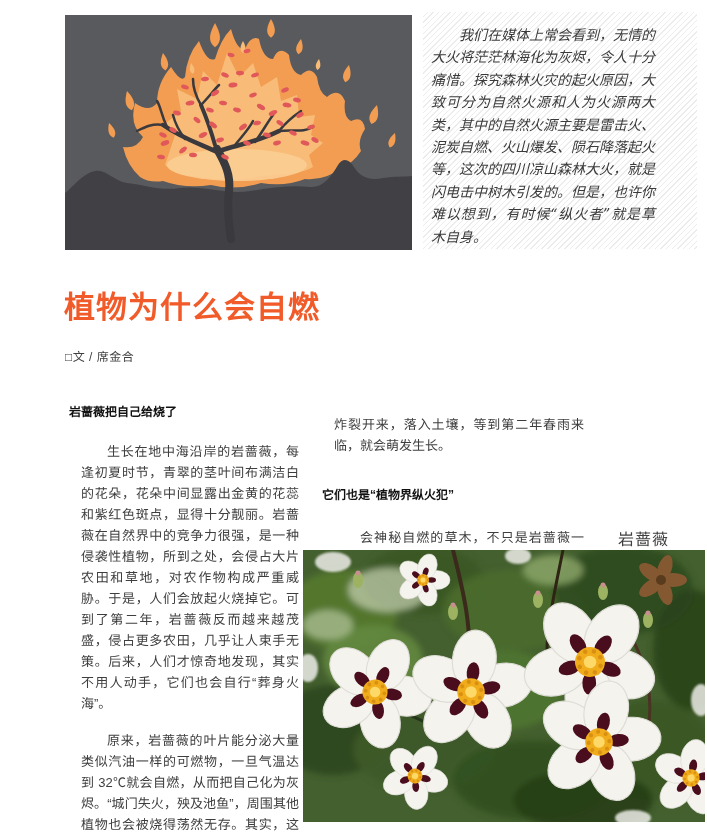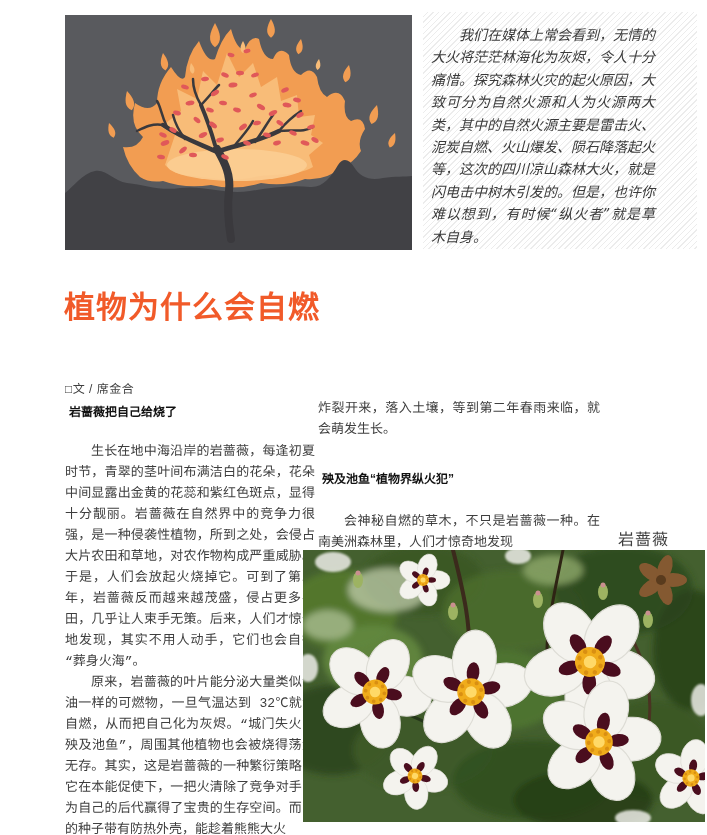--- a/index.html
+++ b/index.html
@@ -11,29 +11,29 @@
   .illustration svg{display:block;}
 
   .intro-panel{position:absolute;left:423px;top:12px;width:274px;height:237px;box-sizing:border-box;
       padding:12px 42px 0 8px;
       background:repeating-linear-gradient(135deg,#ffffff 0px,#ffffff 3px,#ececec 3px,#ececec 4px);}
   .intro-text{margin:0;font-family:"DejaVu Serif",serif;font-style:italic;
       font-size:14px;line-height:22.4px;color:#3a3a3a;text-align:justify;text-indent:2em;}
 
   .title{position:absolute;left:64px;top:290px;margin:0;font-size:31px;line-height:1.15;
       font-weight:800;letter-spacing:1px;color:#F15A29;text-align:right;}
-  .byline{position:absolute;left:65px;top:347px;font-size:12px;color:#3f3f3f;letter-spacing:.5px;margin-top:32px;}
+  .byline{position:absolute;left:65px;top:347px;font-size:12px;color:#3f3f3f;letter-spacing:.5px;}
 
   .col{position:absolute;top:398px;font-size:13px;line-height:21px;text-align:justify;color:#3e3e3e;}
   .col-left{left:65px;width:250px;}
   .col-right{left:318px;width:282px;}
   .col h2{margin:4px;font-size:12px;line-height:20px;font-weight:700;color:#111;}
   .col-left h2{margin-bottom:19px;}
   .col-right h2{margin-top:29px;}
-  .col p{margin:0;font-family:Liberation Mono, monospace;}
+  .col p{margin:16px;}
   .col p.indent{text-indent:2em;}
   .col-right p.indent{margin-top:22px;}
 
   .photo-caption{position:absolute;left:618px;top:526px;font-size:16px;color:#3f3f3f;letter-spacing:1px;}
   .photo{position:absolute;left:303px;top:550px;width:402px;height:272px;}
   .photo svg{display:block;}
 </style>
 </head>
 <body>
 
@@ -150,21 +150,21 @@
   <div class="byline">□文 / 席金合</div>
 
   <section class="col col-left">
     <h2>岩蔷薇把自己给烧了</h2>
     <p class="indent">生长在地中海沿岸的岩蔷薇，每逢初夏时节，青翠的茎叶间布满洁白的花朵，花朵中间显露出金黄的花蕊和紫红色斑点，显得十分靓丽。岩蔷薇在自然界中的竞争力很强，是一种侵袭性植物，所到之处，会侵占大片农田和草地，对农作物构成严重威胁。于是，人们会放起火烧掉它。可到了第二年，岩蔷薇反而越来越茂盛，侵占更多农田，几乎让人束手无策。后来，人们才惊奇地发现，其实不用人动手，它们也会自行“葬身火海”。</p>
     <p class="indent">原来，岩蔷薇的叶片能分泌大量类似汽油一样的可燃物，一旦气温达到 32℃就会自燃，从而把自己化为灰烬。“城门失火，殃及池鱼”，周围其他植物也会被烧得荡然无存。其实，这是岩蔷薇的一种繁衍策略，它在本能促使下，一把火清除了竞争对手，为自己的后代赢得了宝贵的生存空间。而它的种子带有防热外壳，能趁着熊熊大火</p>
   </section>
 
   <section class="col col-right">
     <p>炸裂开来，落入土壤，等到第二年春雨来临，就会萌发生长。</p>
-    <h2>殃及池鱼“植物界纵火犯”</h2>
+    <h2>它们也是“植物界纵火犯”</h2>
     <p class="indent">会神秘自燃的草木，不只是岩蔷薇一种。在南美洲森林里，人们才惊奇地发现</p>
   </section>
 
   <div class="photo-caption">岩蔷薇</div>
 
   <figure class="photo">
     <svg width="402" height="272" viewBox="0 0 402 272">
       <defs>
         <filter id="soft" x="-30%" y="-30%" width="160%" height="160%">
             <feGaussianBlur stdDeviation="3"></feGaussianBlur>

